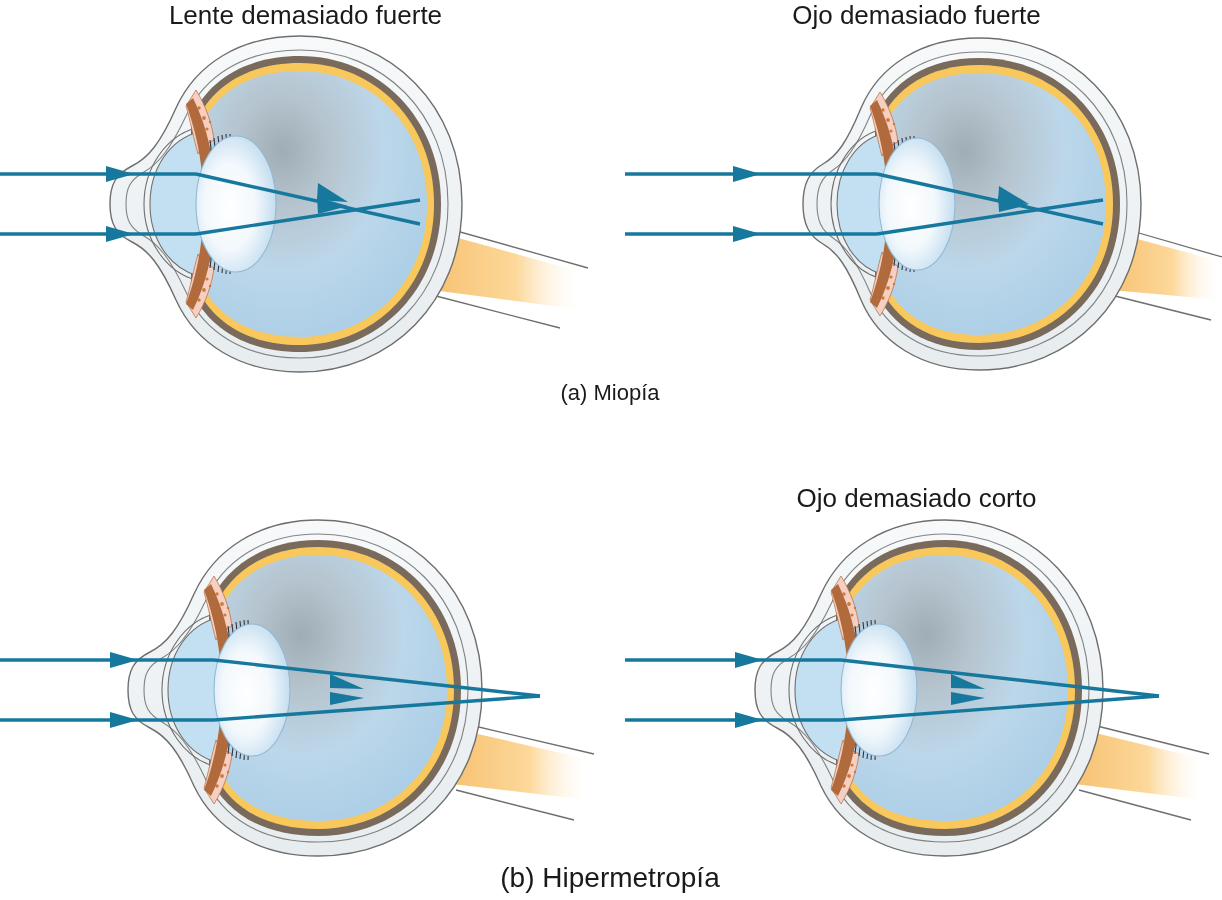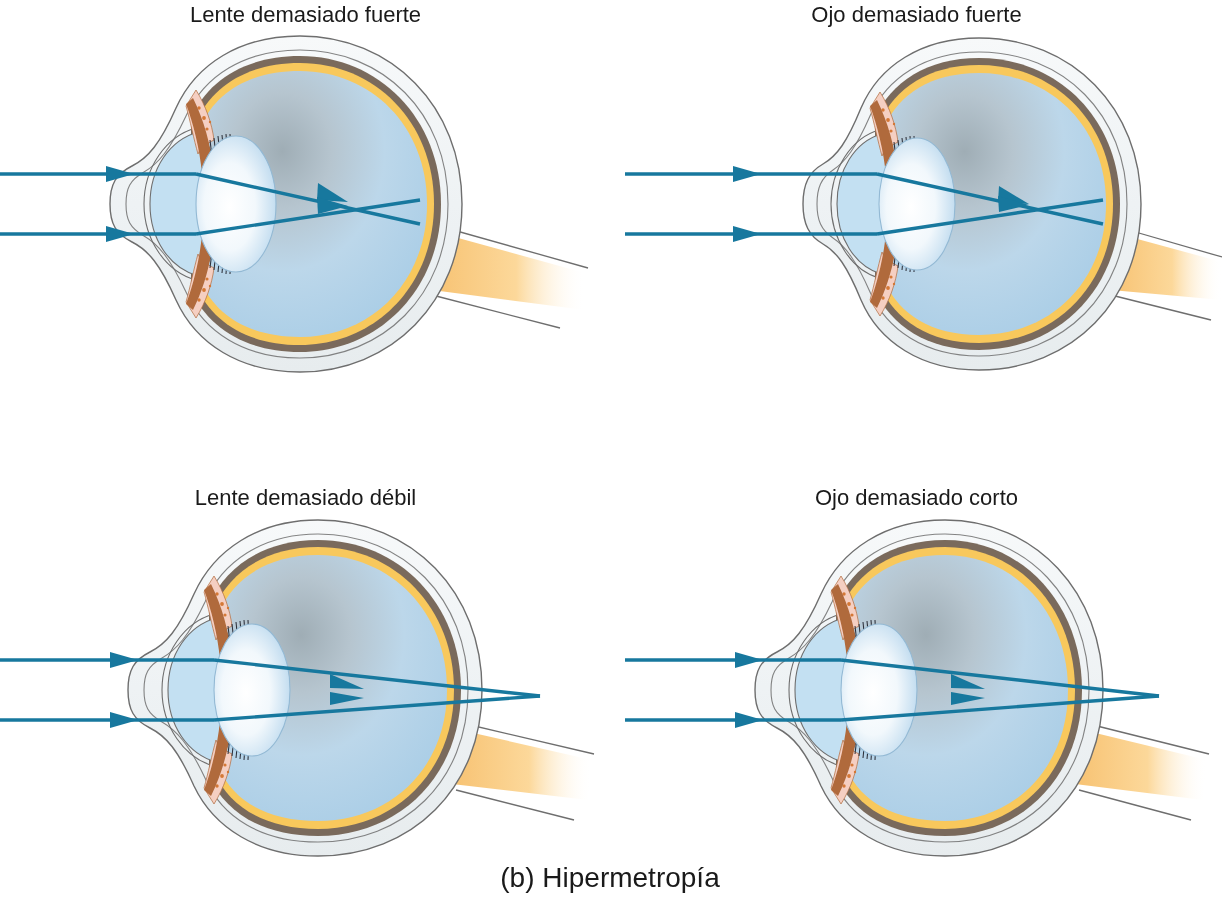--- a/index.html
+++ b/index.html
@@ -1,19 +1,19 @@
 <!DOCTYPE html>
 <html><head>
 <meta charset="utf-8">
 <style>
   html,body{margin:0;padding:0;background:#ffffff;}
   body{width:1222px;height:900px;font-family:"Liberation Sans",sans-serif;color:#000;overflow:hidden;}
   .page{position:relative;width:1222px;height:900px;background:#fff;}
   .caption{
-    position:absolute;text-align:center;font-size:22px;line-height:26px;
+    position:absolute;text-align:center;font-size:26px;line-height:26px;
     color:#1a1a1a;font-family:"Liberation Sans",sans-serif;white-space:nowrap;
   }
   .cap-tl{left:0;width:611px;top:2px;}
   .cap-tr{left:611px;width:611px;top:2px;}
   .cap-bl{left:0;width:611px;top:485px;}
   .cap-br{left:611px;width:611px;top:485px;}
   .cap-a{left:400px;width:420px;top:380px;font-size:22px;}
   .cap-b{left:370px;width:480px;top:865px;font-size:28px;}
   .panel{position:absolute;}
   .p-tl{left:0;top:28px;width:611px;height:352px;}
@@ -256,22 +256,22 @@
       </g>
       <g fill="#17789e">
         <polygon points="122,138 150,146 122,154"></polygon>
         <polygon points="122,198 150,206 122,214"></polygon>
         <polygon points="388,158 418,176 387,174"></polygon>
         <polygon points="388,184 418,177 387,168"></polygon>
       </g>
     </svg>
   </div>
 
-
-  <div class="caption cap-bl">Lente demasiado débil</div>
+  <div class="caption cap-a">(a) Miopía</div>
+
   <div class="panel p-bl">
     <svg width="611" height="352" viewBox="0 0 611 352">
       <defs>
         <radialGradient id="vitC" cx="36%" cy="30%" r="78%">
           <stop offset="0%" stop-color="#9fadb5"></stop>
           <stop offset="28%" stop-color="#b6c5cf"></stop>
           <stop offset="58%" stop-color="#bcd7ea"></stop>
           <stop offset="100%" stop-color="#a9cde6"></stop>
         </radialGradient>
         <radialGradient id="lensC" cx="42%" cy="52%" r="62%">

